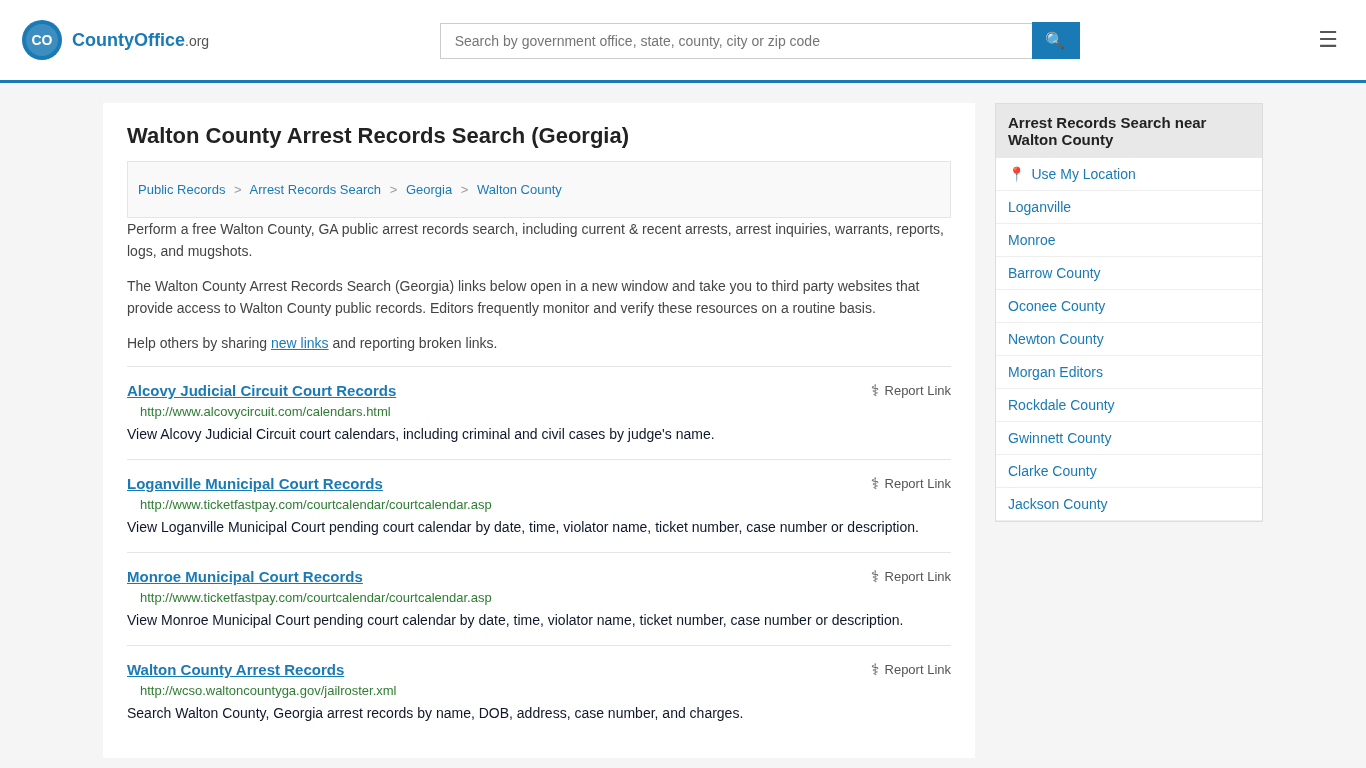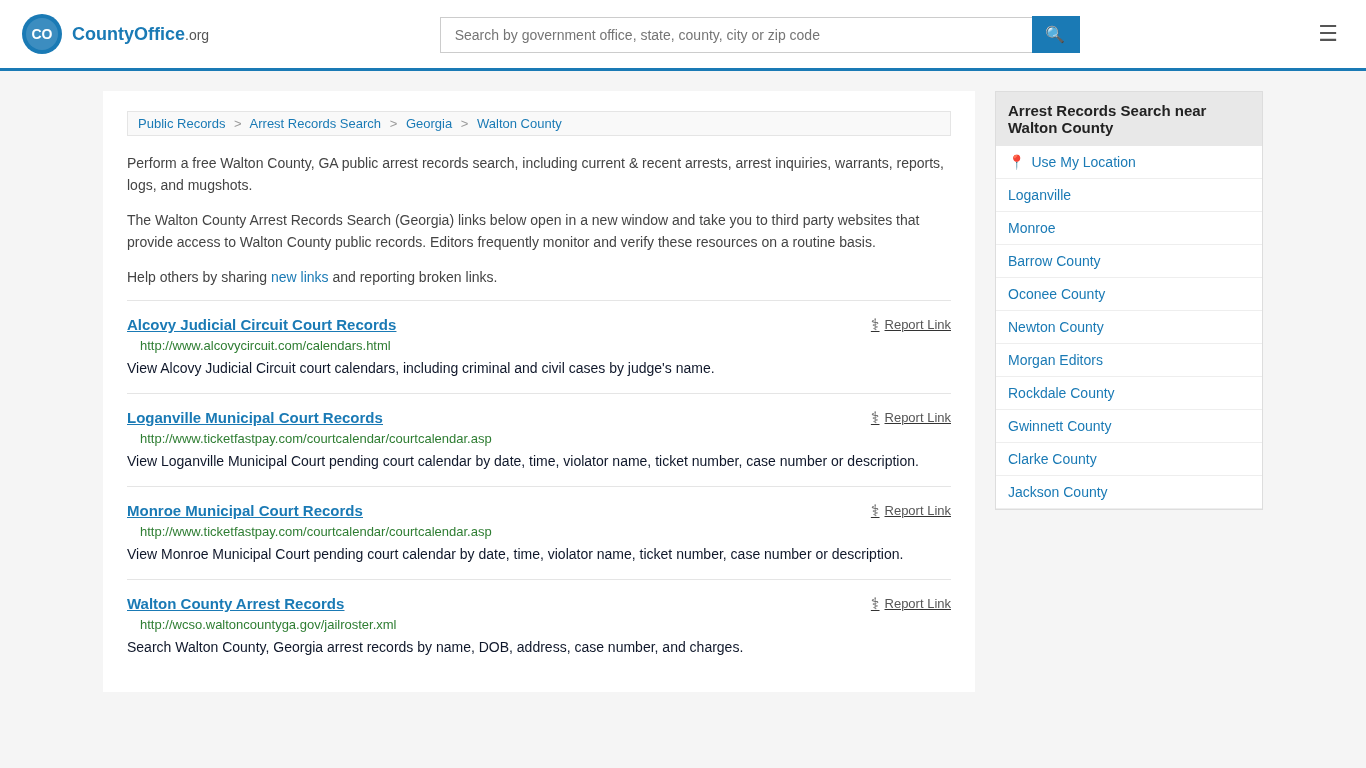--- a/index.html
+++ b/index.html
@@ -2,21 +2,21 @@
 <html><head>
   <meta charset="utf-8">
   <style>
     * { box-sizing: border-box; margin: 0; padding: 0; }
     body { font-family: Arial, sans-serif; font-size: 14px; color: #333; background: #f5f5f5; }
 
     
     .header {
       background: #fff;
       border-bottom: 3px solid #1a7ab5;
-      padding: 12px 20px;
+      padding: 18px 20px;
       display: flex;
       align-items: center;
       justify-content: space-between;
     }
     .logo-area {
       display: flex;
       align-items: center;
       gap: 8px;
     }
     .logo-icon {
@@ -79,53 +79,52 @@
     
     .page-title {
       font-size: 22px;
       font-weight: bold;
       color: #222;
       margin-bottom: 12px;
     }
     .breadcrumb {
       font-size: 13px;
       color: #666;
-      margin-bottom: 16px;
-      padding: 4px 10px;
+      padding: 20px 10px;
       background: #f9f9f9;
       border: 1px solid #e5e5e5;
     }
     .breadcrumb a {
       color: #1a7ab5;
       text-decoration: none;
     }
     .breadcrumb .sep { margin: 0 5px; color: #999; }
 
     .intro-text {
       font-size: 14px;
       color: #444;
       line-height: 1.6;
       margin-bottom: 12px;
     }
     .new-links {
       color: #1a7ab5;
+      text-decoration: underline;
       cursor: pointer;
     }
 
     
     .result-item {
       border-top: 1px solid #e5e5e5;
       padding: 14px 0;
     }
     .result-header {
       display: flex;
       align-items: center;
       justify-content: space-between;
       margin-bottom: 4px;
-      text-decoration: underline;
     }
     .result-title {
       font-size: 15px;
       font-weight: bold;
       color: #1a7ab5;
       text-decoration: underline;
       cursor: pointer;
     }
     .report-link-btn {
       display: flex;
@@ -233,20 +232,21 @@
 
   <button class="hamburger-btn">
     <span>☰</span>
   </button>
 </header>
 
 <div class="main-container">
 
   <div class="content-area">
 
+    <h1 class="page-title">Walton County Arrest Records Search (Georgia)</h1>
 
     <div class="breadcrumb">
       <a href="#">Public Records</a>
       <span class="sep">&gt;</span>
       <a href="#">Arrest Records Search</a>
       <span class="sep">&gt;</span>
       <a href="#">Georgia</a>
       <span class="sep">&gt;</span>
       <a href="#">Walton County</a>
     </div>

